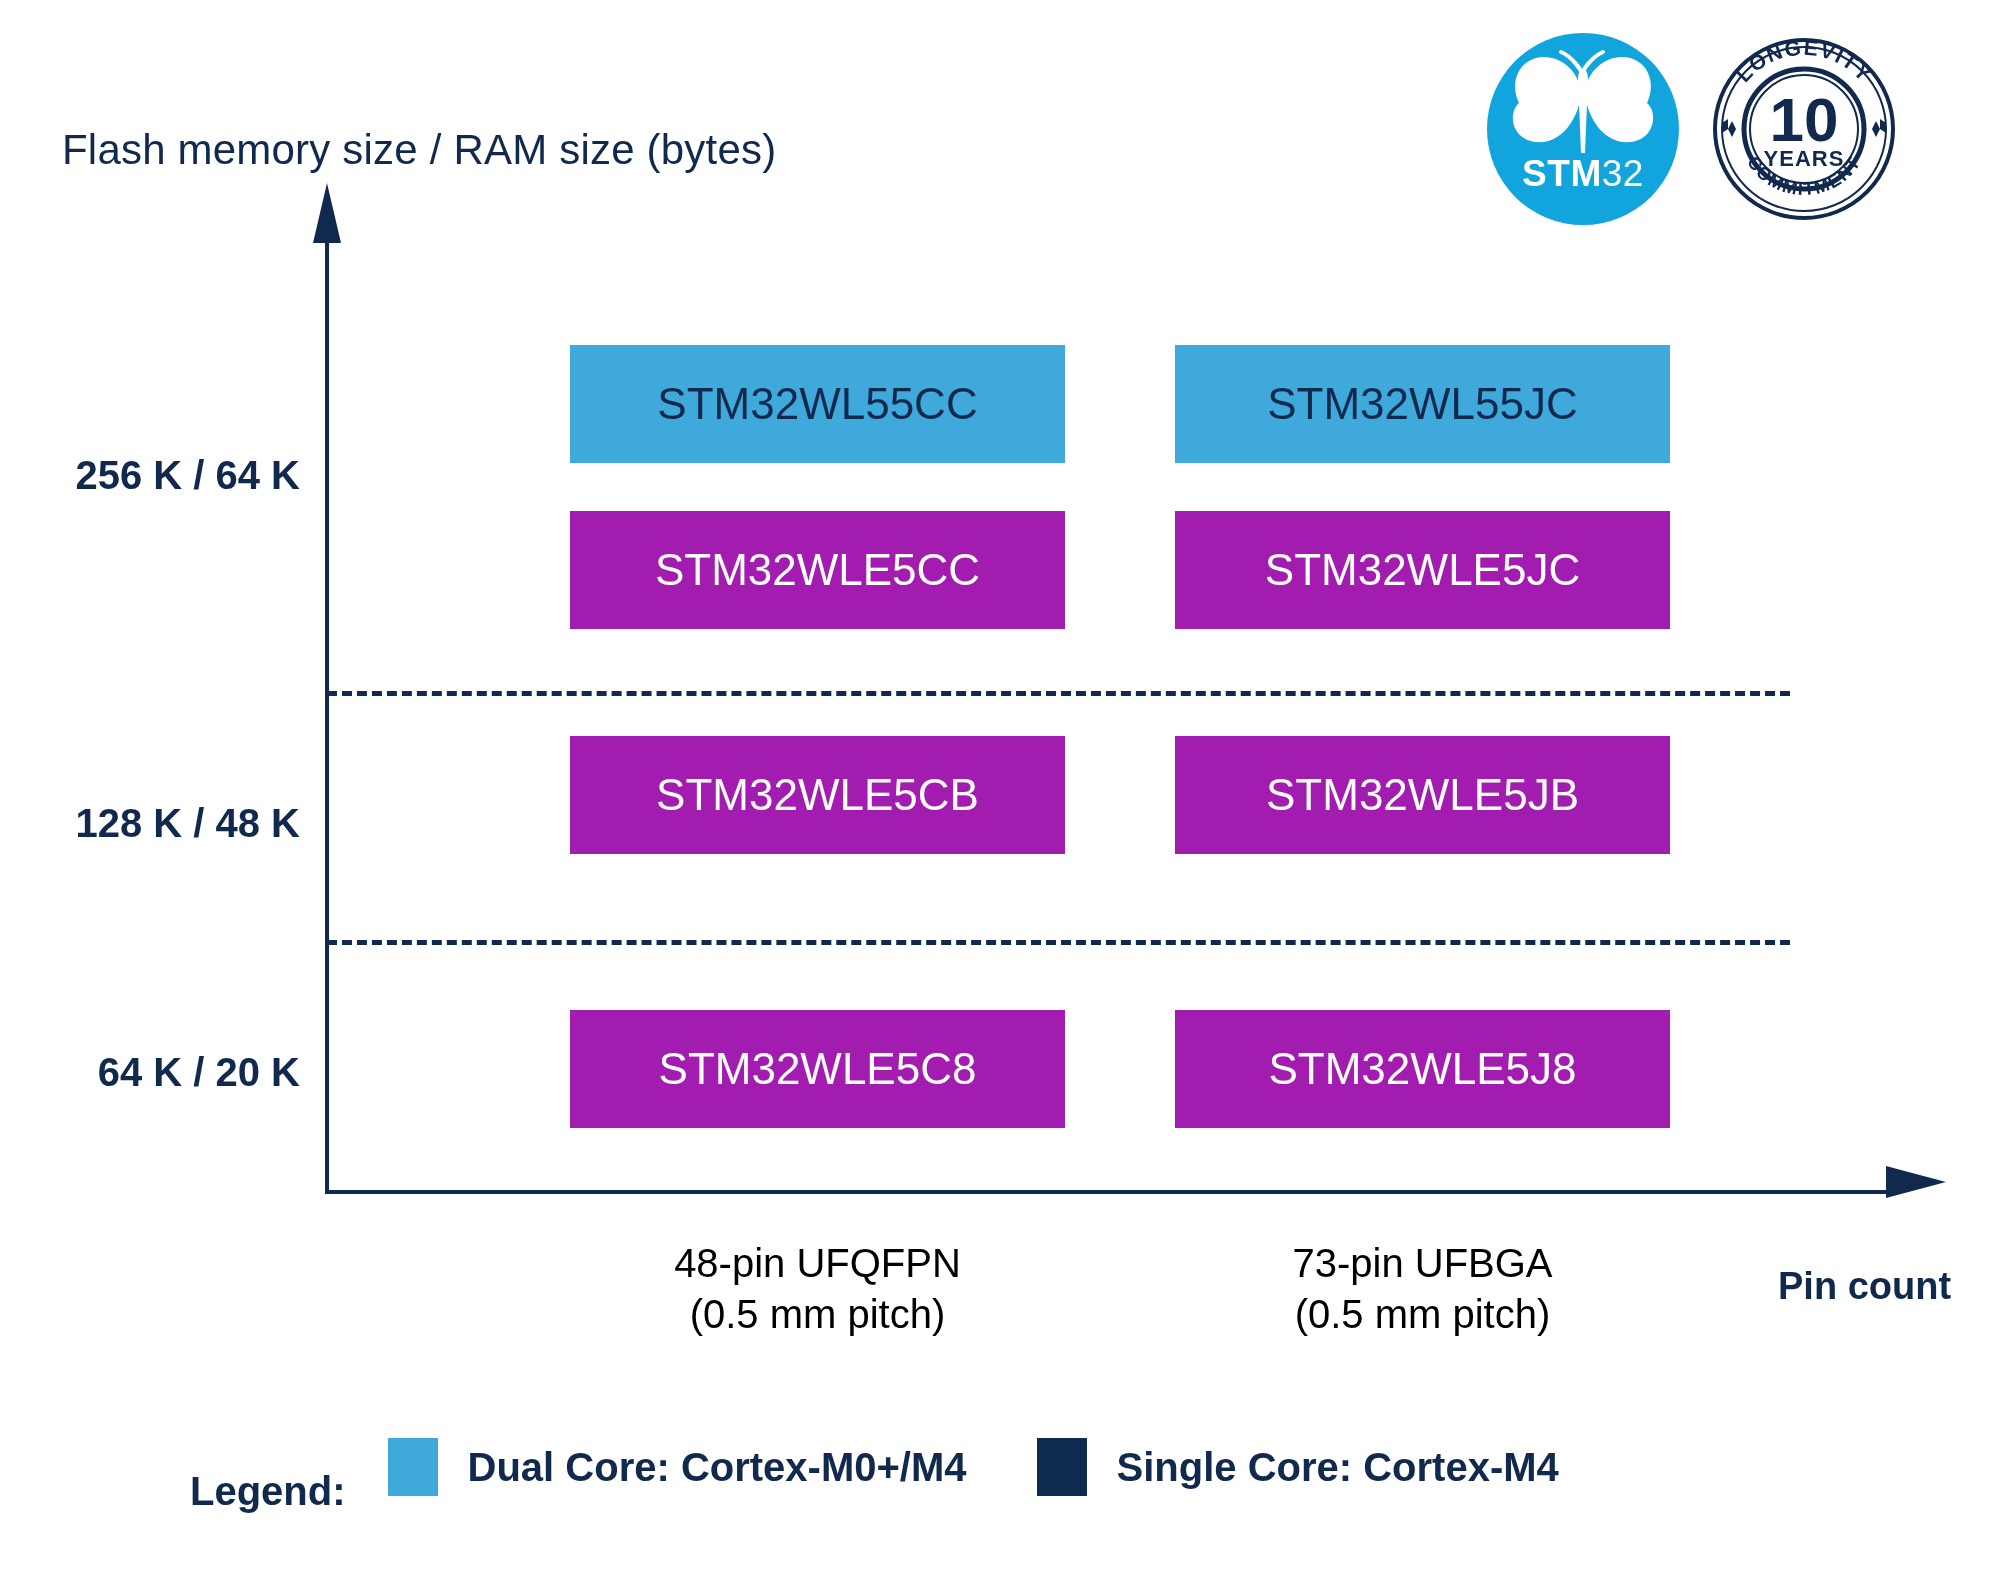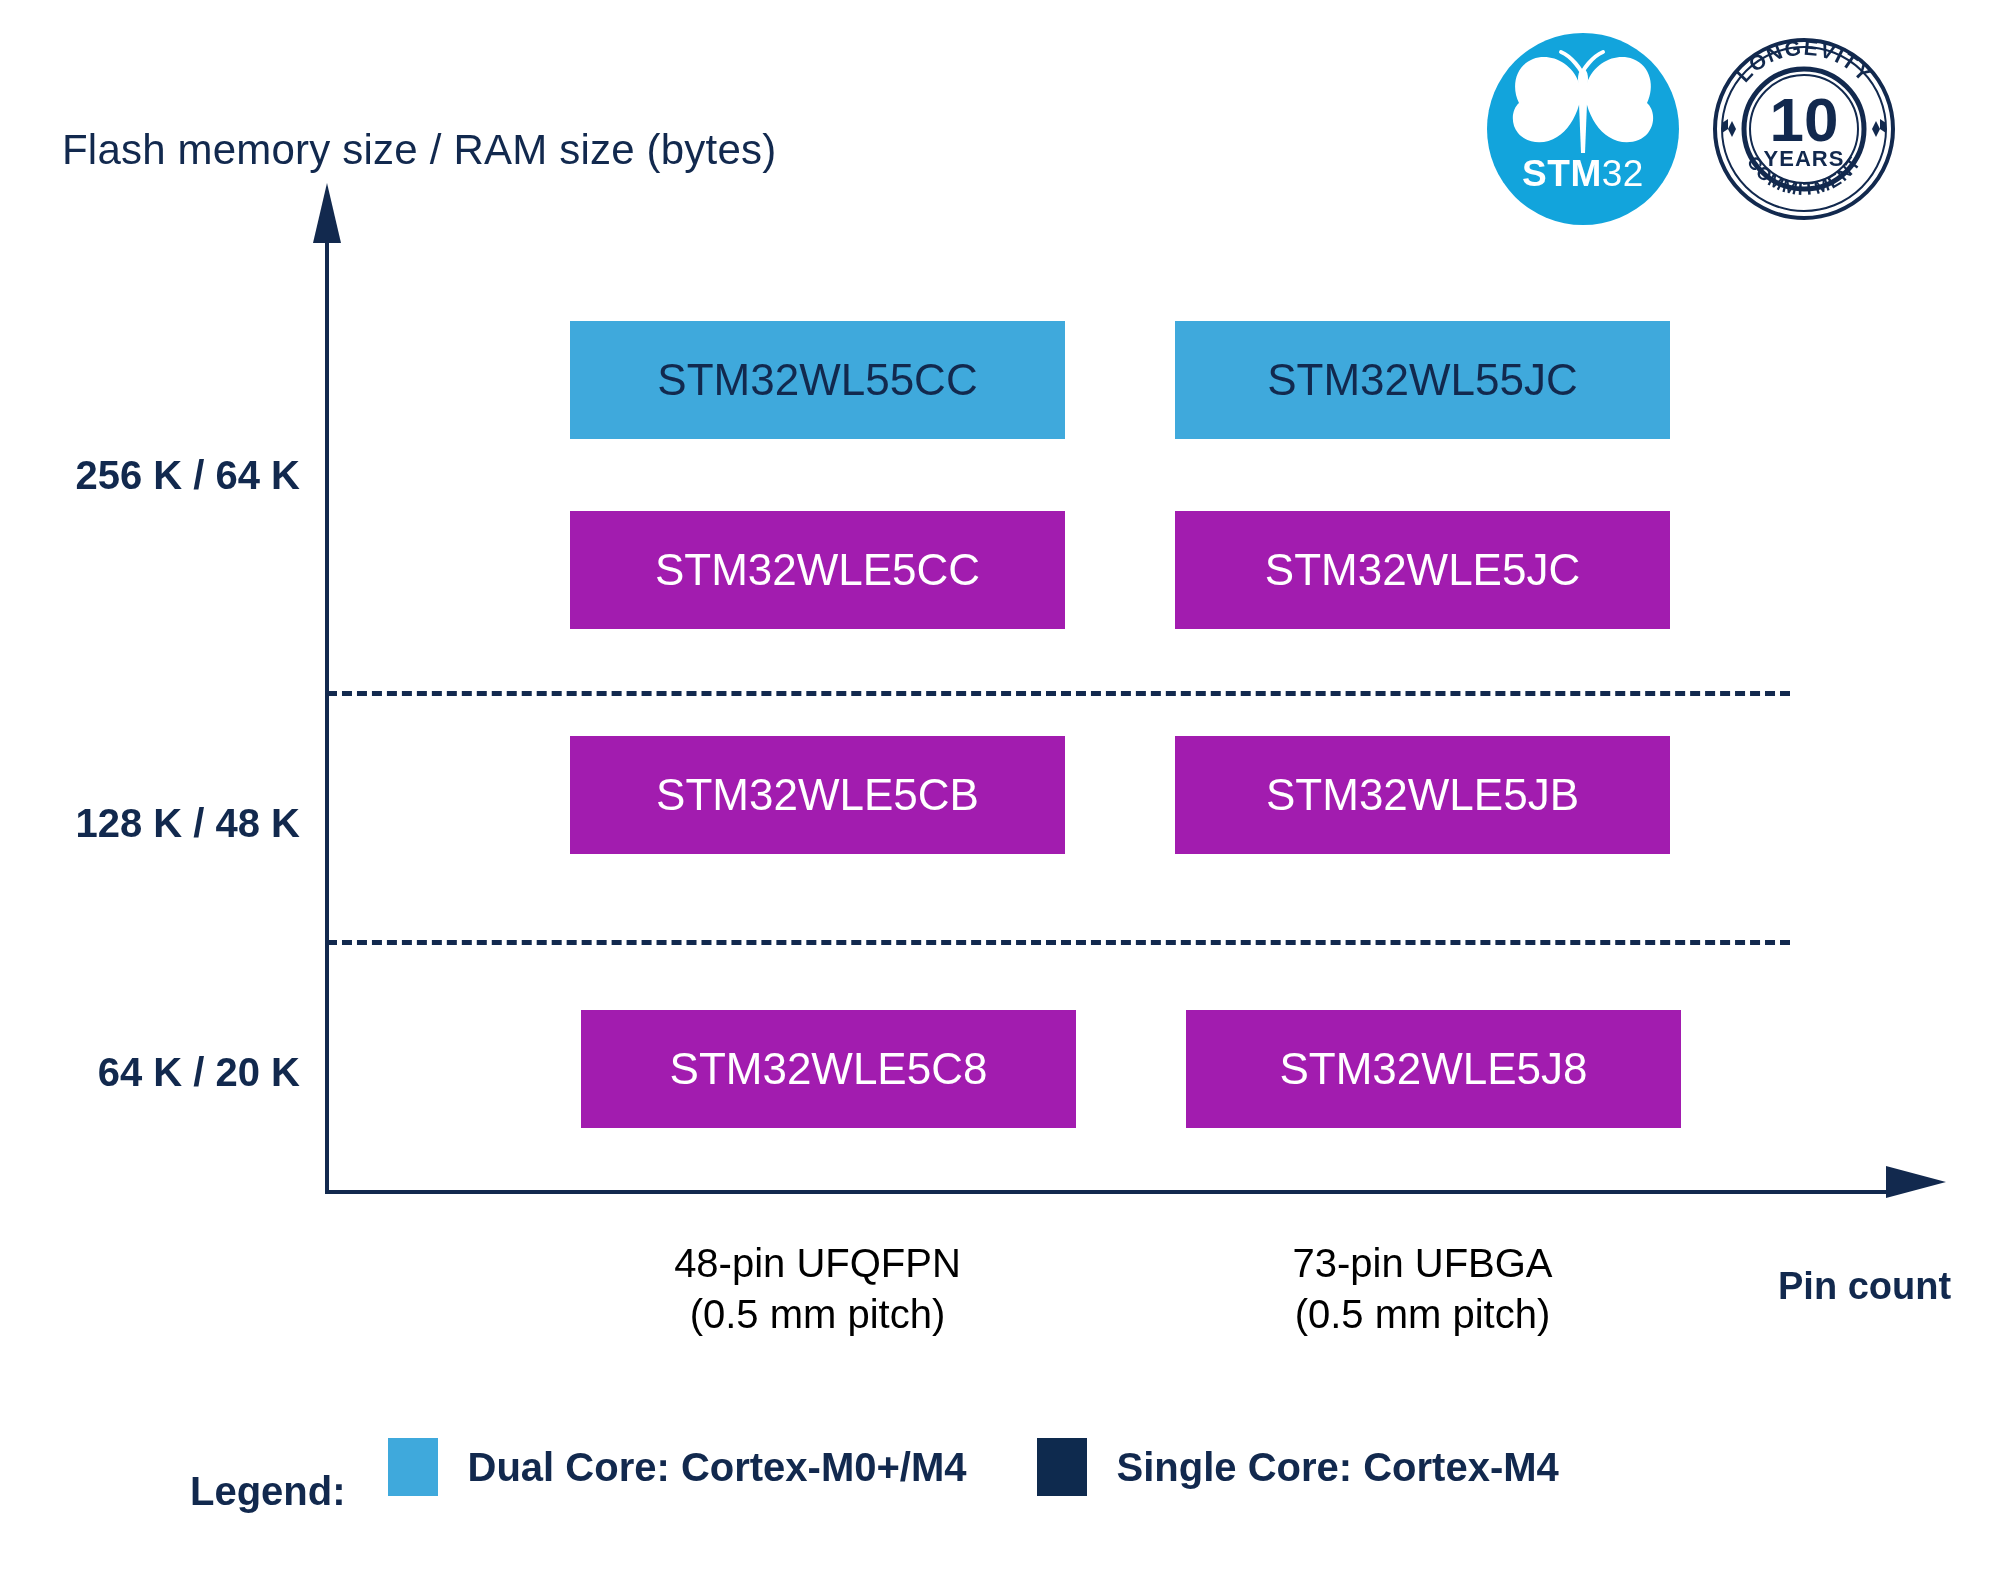--- a/index.html
+++ b/index.html
@@ -154,24 +154,24 @@
   .prod-box.dual {
     background: #3fa9dc;
     color: #12294e;
   }
   .prod-box.single {
     background: #a21caf;
     color: #ffffff;
   }
   .col-left  { left: 570px; }
   .col-right { left: 1175px; }
-  .row-0 { top: 321px; }
+  .row-0 { top: 345px; }
   .row-1 { top: 511px; }
   .row-2 { top: 736px; }
-  .row-3 { top: 1010px; margin-left: 11px; }
+  .row-3 { top: 1010px; }
 
   
   .x-cat {
     position: absolute;
     width: 495px;
     text-align: center;
     font-size: 40px;
     color: #000000;
     line-height: 1.28;
   }

